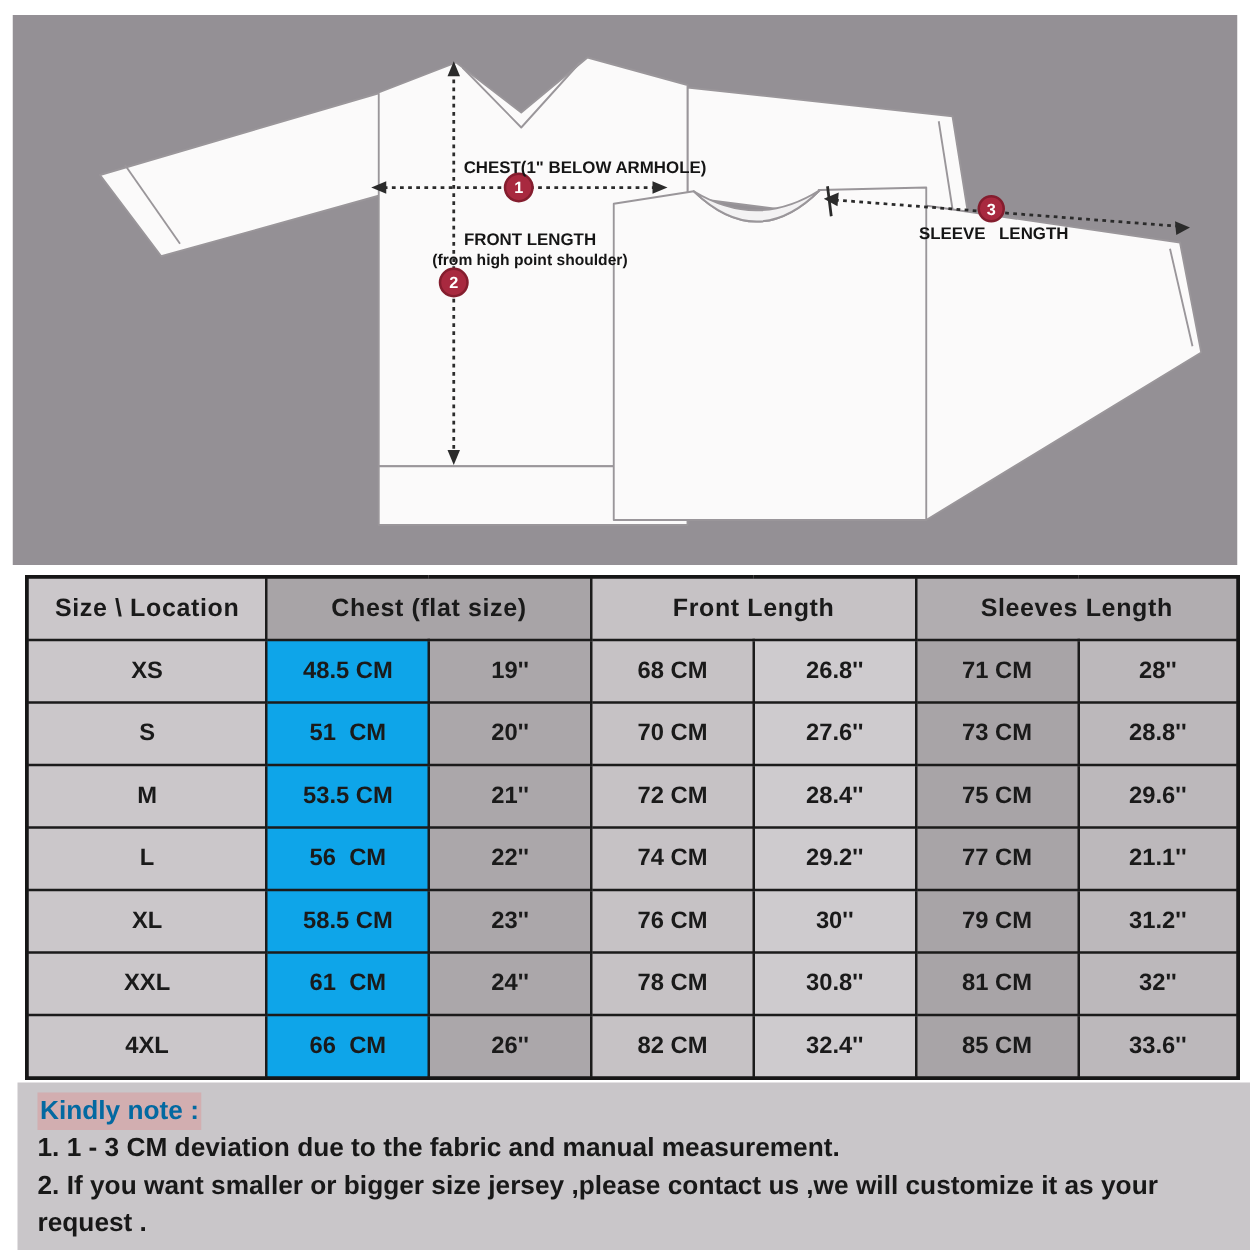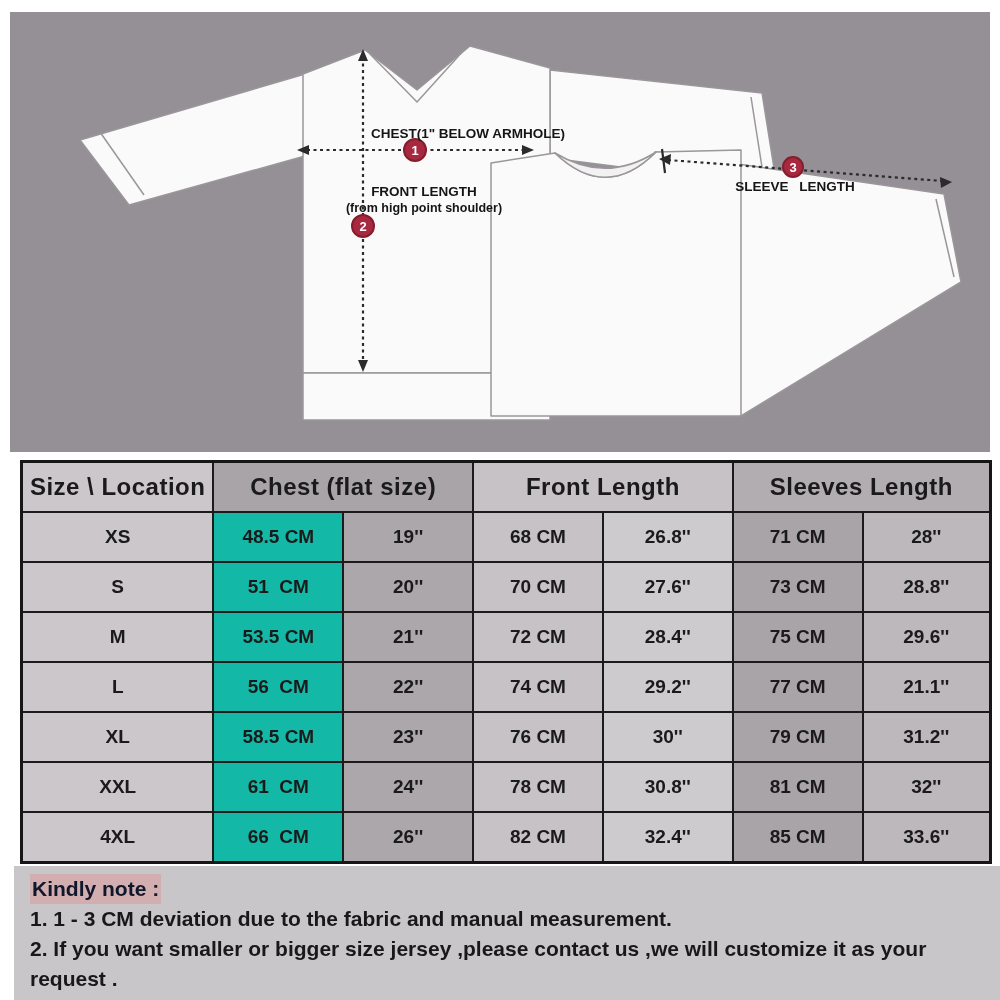--- a/index.html
+++ b/index.html
@@ -9,37 +9,37 @@
   .diagram svg{display:block;}
   svg text{font-family:"Liberation Sans",sans-serif;font-weight:bold;}
   .measure-label{font-size:13.5px;fill:#151515;}
   .measure-sublabel{font-size:12.5px;fill:#151515;}
   .marker-num{font-size:13px;fill:#ffffff;}
   .size-table{position:absolute;left:20px;top:460px;width:972px;height:404px;
               border-collapse:collapse;table-layout:fixed;}
   .size-table th,.size-table td{border:2px solid #1b1b1b;text-align:center;
               vertical-align:middle;white-space:pre;}
   .size-table{border:3px solid #161616;}
-  .size-table th{height:46px;font-size:24px;letter-spacing:0.5px;}
+  .size-table th{height:46px;font-size:20px;letter-spacing:0.5px;}
   .size-table td{height:44px;font-size:19px;}
   .size-table .c1{background:#cbc7ca;}
-  .size-table .c2{background:#14b8a6;}
+  .size-table .c2{background:#0ea5e9;}
   .size-table .c3{background:#aba7aa;}
   .size-table .c4{background:#c6c2c5;}
   .size-table .c5{background:#cecbce;}
   .size-table .c6{background:#a8a4a7;}
   .size-table .c7{background:#bcb8bb;margin-top:39px;}
   .size-table .h1{background:#cbc7ca;}
   .size-table .h2{background:#a8a4a7;}
   .size-table .h3{background:#c6c2c5;}
   .size-table .h4{background:#b1adb0;margin-left:44px;}
   .notes{position:absolute;left:14px;top:866px;width:986px;height:134px;
          background:#c9c6c9;padding:8px 12px 0 16px;box-sizing:border-box;}
   .notes p{margin:0;font-size:21px;line-height:30px;color:#181818;}
-  .note-title{color:#0f172a;background:rgba(225,130,130,0.35);
+  .note-title{color:#0369a1;background:rgba(225,130,130,0.35);
               display:inline-block;padding:0 2px;}
 </style>
 </head>
 <body>
 
 <div class="diagram">
   <svg width="980" height="440" viewBox="10 12 980 440">
     <rect x="10" y="12" width="980" height="440" fill="#949095"></rect>
 
     <g fill="#fbfafa" stroke="#9a969a" stroke-width="1.5" stroke-linejoin="round">

